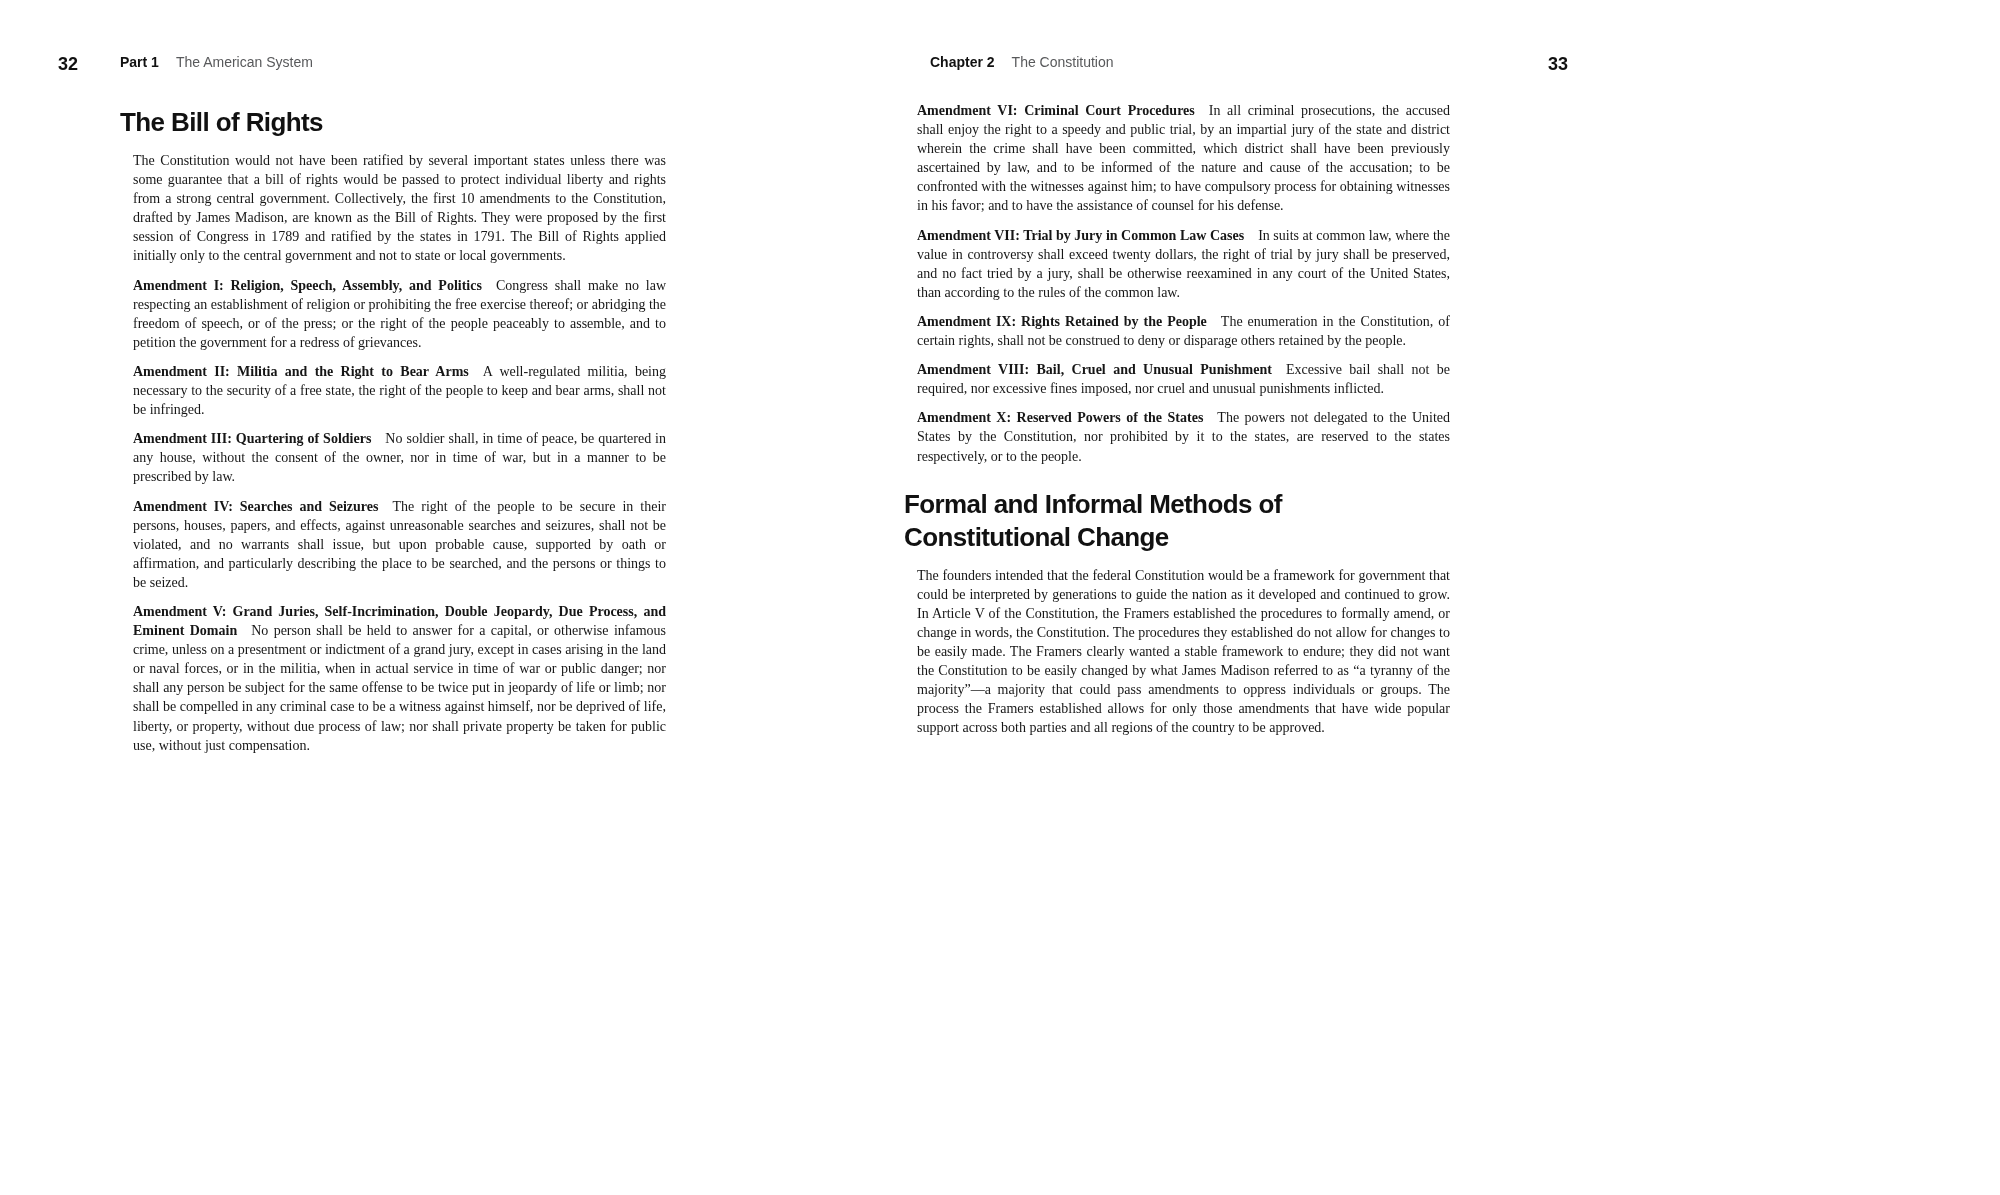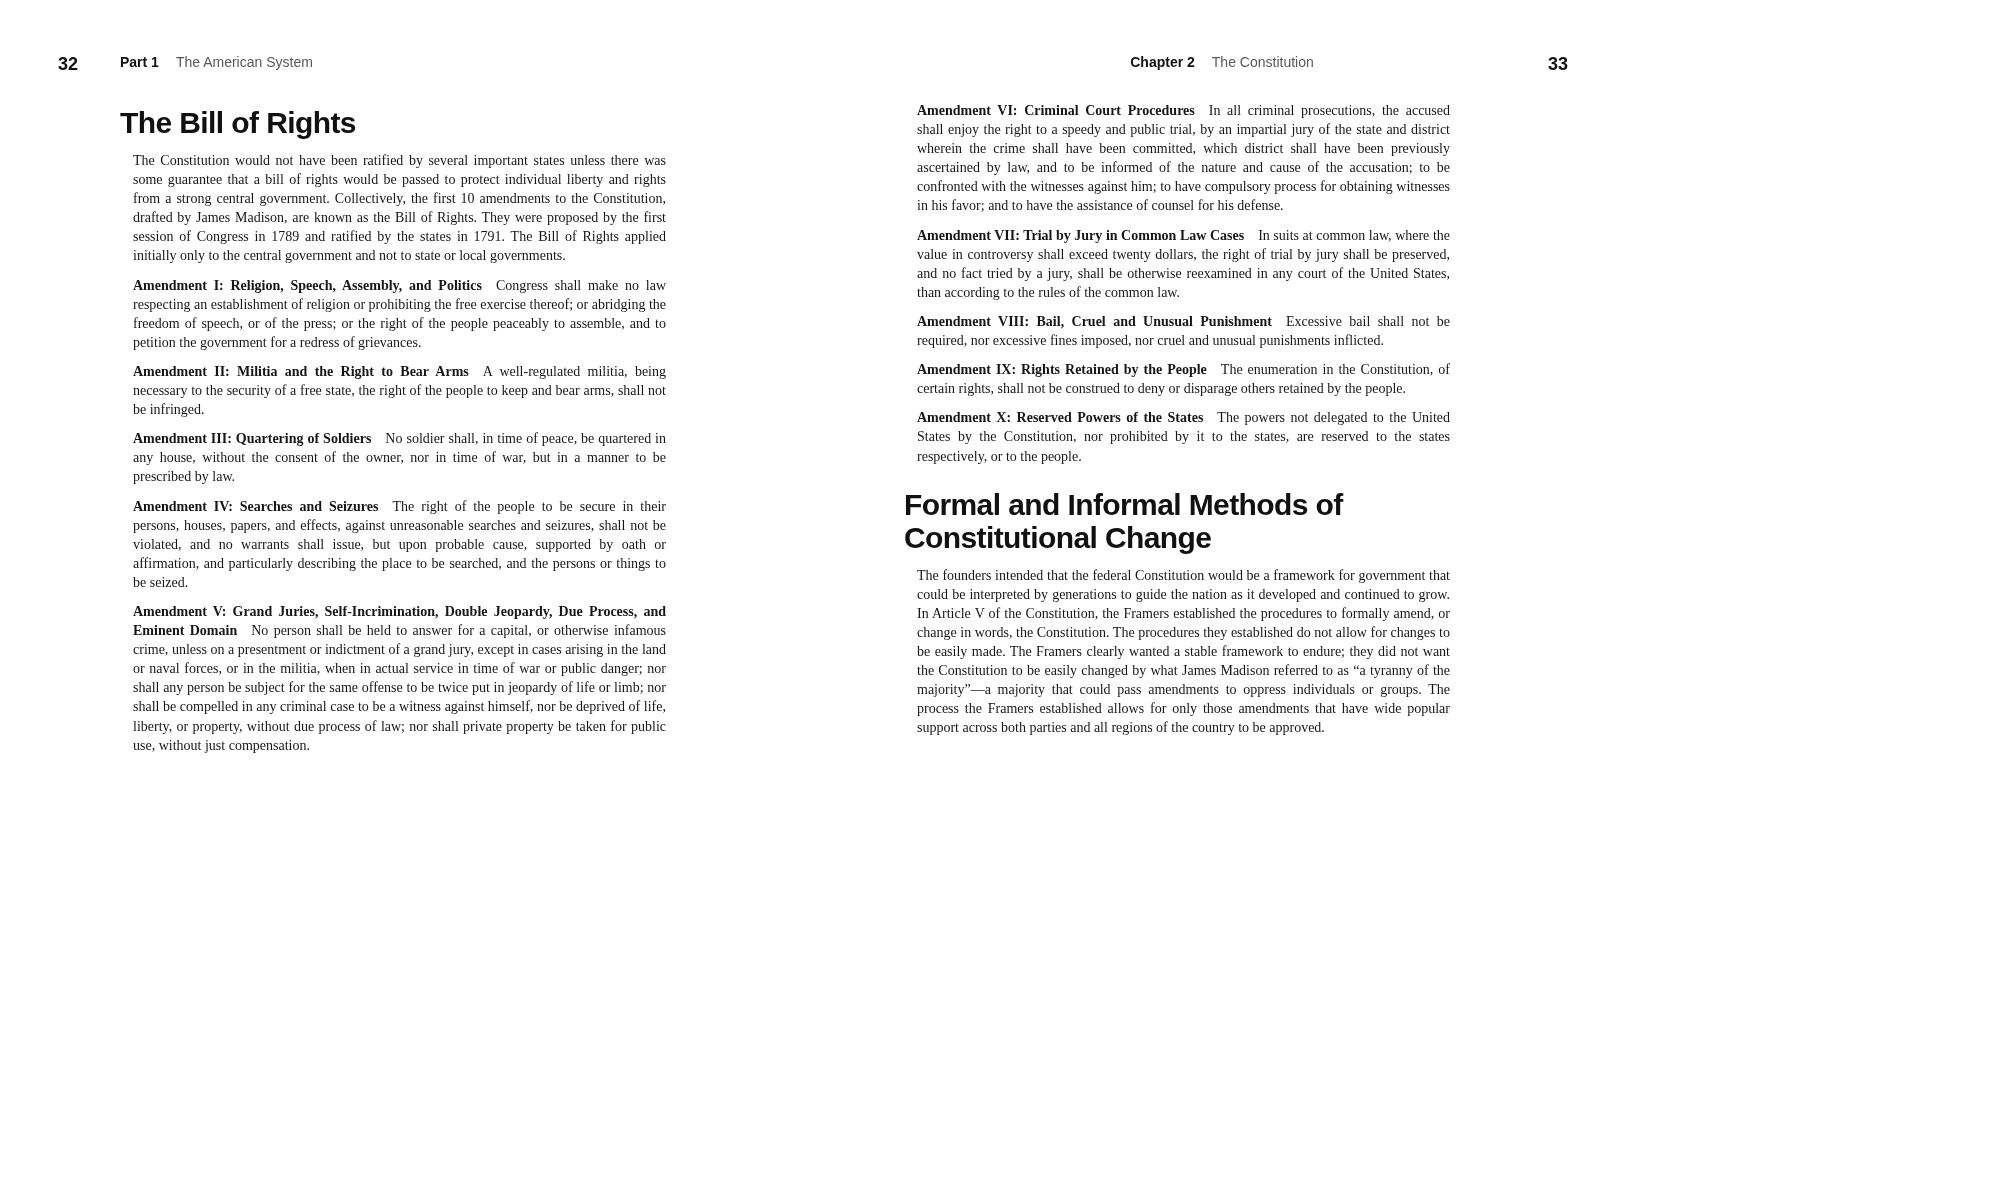--- a/index.html
+++ b/index.html
@@ -19,32 +19,32 @@
   }
   .running-head .rh-label { font-weight: bold; color: #111; }
   .running-head .rh-title { color: #58595b; margin-left: 17px; }
   .folio {
     position: absolute; top: 54px;
     font-family: "Liberation Sans", sans-serif;
     font-size: 18px; font-weight: bold; color: #111;
   }
   #folio-left  { left: 58px; }
   #head-left   { left: 120px; }
-  #head-right  { left: 949px; width: 546px; text-align: center; }
+  #head-right  { left: 930px; width: 546px; text-align: left; }
   #folio-right { left: 1548px; }
 
   
   .col { position: absolute; width: 546px; }
   #col-left  { left: 120px; top: 106px; }
   #col-right { left: 904px; top: 101px; }
 
   h1.section-heading {
     font-family: "Liberation Sans", sans-serif;
     font-weight: bold;
-    font-size: 30px; line-height: 33px;
+    font-size: 26px; line-height: 33px;
     letter-spacing: -0.6px;
     color: #111;
     margin-bottom: 12px;
   }
   h1.second { margin-top: 22px; }
 
   .body-block { margin-left: 13px; }
 
   p.body-para {
     font-size: 14px;
@@ -92,23 +92,23 @@
     <p class="body-para"><span class="lead">Amendment V: Grand Juries, Self-Incrimination, Double Jeopardy, Due Process, and Eminent Domain</span><span>No person shall be held to answer for a capital, or otherwise infamous crime, unless on a presentment or indictment of a grand jury, except in cases arising in the land or naval forces, or in the militia, when in actual service in time of war or public danger; nor shall any person be subject for the same offense to be twice put in jeopardy of life or limb; nor shall be compelled in any criminal case to be a witness against himself, nor be deprived of life, liberty, or property, without due process of law; nor shall private property be taken for public use, without just compensation.</span></p>
   </div>
 </main>
 
 <main class="col" id="col-right">
   <div class="body-block">
     <p class="body-para"><span class="lead">Amendment VI: Criminal Court Procedures</span><span>In all criminal prosecutions, the accused shall enjoy the right to a speedy and public trial, by an impartial jury of the state and district wherein the crime shall have been committed, which district shall have been previously ascertained by law, and to be informed of the nature and cause of the accusation; to be confronted with the witnesses against him; to have compulsory process for obtaining witnesses in his favor; and to have the assistance of counsel for his defense.</span></p>
 
     <p class="body-para"><span class="lead">Amendment VII: Trial by Jury in Common Law Cases</span><span>In suits at common law, where the value in controversy shall exceed twenty dollars, the right of trial by jury shall be preserved, and no fact tried by a jury, shall be otherwise reexamined in any court of the United States, than according to the rules of the common law.</span></p>
 
+    <p class="body-para"><span class="lead">Amendment IX: Rights Retained by the People</span><span>The enumeration in the Constitution, of certain rights, shall not be construed to deny or disparage others retained by the people.</span></p>
+
     <p class="body-para"><span class="lead">Amendment VIII: Bail, Cruel and Unusual Punishment</span><span>Excessive bail shall not be required, nor excessive fines imposed, nor cruel and unusual punishments inflicted.</span></p>
-
-    <p class="body-para"><span class="lead">Amendment IX: Rights Retained by the People</span><span>The enumeration in the Constitution, of certain rights, shall not be construed to deny or disparage others retained by the people.</span></p>
 
     <p class="body-para"><span class="lead">Amendment X: Reserved Powers of the States</span><span>The powers not delegated to the United States by the Constitution, nor prohibited by it to the states, are reserved to the states respectively, or to the people.</span></p>
   </div>
 
   <h1 class="section-heading second">Formal and Informal Methods of Constitutional Change</h1>
 
   <div class="body-block">
     <p class="body-para">The founders intended that the federal Constitution would be a framework for government that could be interpreted by generations to guide the nation as it developed and continued to grow. In Article V of the Constitution, the Framers established the procedures to formally amend, or change in words, the Constitution. The procedures they established do not allow for changes to be easily made. The Framers clearly wanted a stable framework to endure; they did not want the Constitution to be easily changed by what James Madison referred to as “a tyranny of the majority”—a majority that could pass amendments to oppress individuals or groups. The process the Framers established allows for only those amendments that have wide popular support across both parties and all regions of the country to be approved.</p>
   </div>
 </main>

